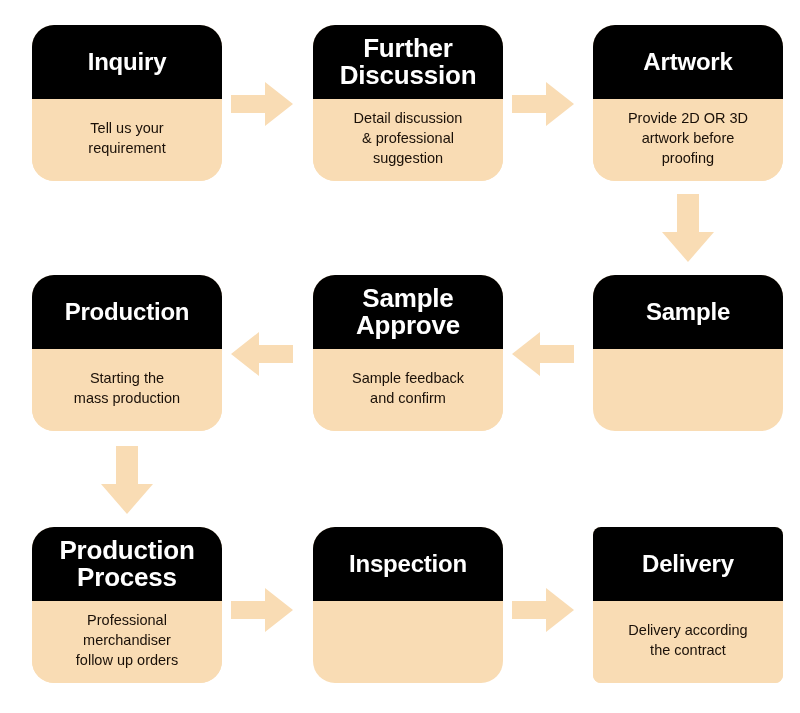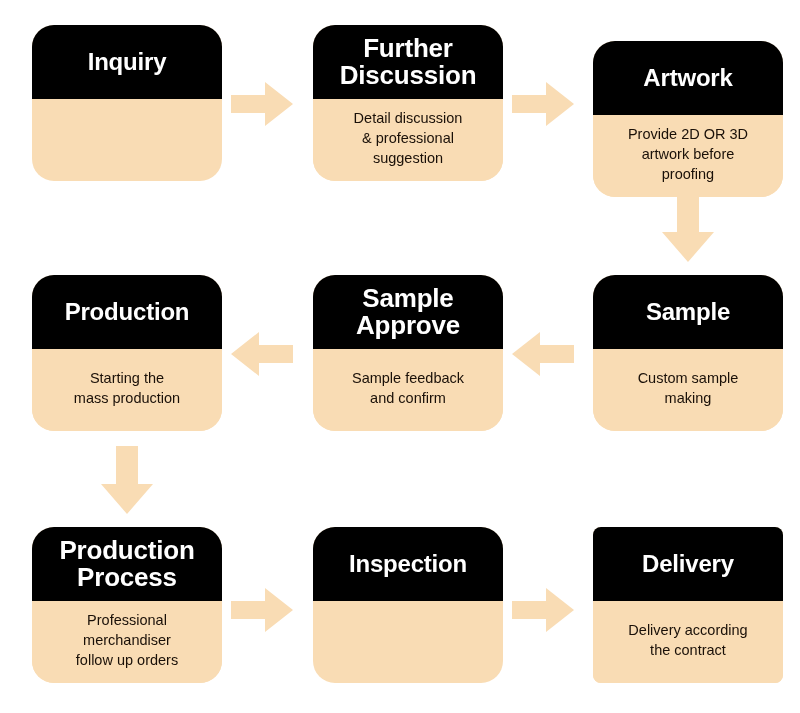--- a/index.html
+++ b/index.html
@@ -67,21 +67,21 @@
     color: #1a1008;
     font-size: 14.5px;
     line-height: 1.38;
     text-align: center;
     white-space: pre-line;
   }
 
   
   .pos-r1c1 { left: 32px;  top: 25px; }
   .pos-r1c2 { left: 313px; top: 25px; }
-  .pos-r1c3 { left: 593px; top: 25px; margin-top: 16px; }
+  .pos-r1c3 { left: 593px; top: 25px; }
   .pos-r2c1 { left: 32px;  top: 275px; }
   .pos-r2c2 { left: 313px; top: 275px; }
   .pos-r2c3 { left: 593px; top: 275px; }
   .pos-r3c1 { left: 32px;  top: 527px; }
   .pos-r3c2 { left: 313px; top: 527px; }
   .pos-r3c3 { left: 593px; top: 527px; border-radius: 8px; }
 
   
   .arrow {
     position: absolute;
@@ -90,20 +90,24 @@
 </style>
 </head>
 <body>
 
 <div id="flow-canvas">
 
   <div class="node pos-r1c1">
     <div class="node-header">
       <div class="node-title">Inquiry</div>
     </div>
+    <div class="node-body">
+      <div class="node-desc">Tell us your
+requirement</div>
+    </div>
   </div>
 
   <div class="arrow" style="left:231px; top:82px;">
     <svg width="62" height="44" viewBox="0 0 62 44" aria-hidden="true">
       <polygon points="0,13 34,13 34,0 62,22 34,44 34,31 0,31" fill="#f9dcb4"></polygon>
     </svg>
   </div>
 
   <div class="node pos-r1c2">
     <div class="node-header">
@@ -170,24 +174,20 @@
   <div class="arrow" style="left:512px; top:332px;">
     <svg width="62" height="44" viewBox="0 0 62 44" aria-hidden="true">
       <polygon points="62,13 28,13 28,0 0,22 28,44 28,31 62,31" fill="#f9dcb4"></polygon>
     </svg>
   </div>
 
   <div class="node pos-r2c3">
     <div class="node-header">
       <div class="node-title">Sample</div>
     </div>
-    <div class="node-body">
-      <div class="node-desc">Custom sample
-making</div>
-    </div>
   </div>
 
   <div class="arrow" style="left:101px; top:446px;">
     <svg width="52" height="68" viewBox="0 0 52 68" aria-hidden="true">
       <polygon points="15,0 37,0 37,38 52,38 26,68 0,38 15,38" fill="#f9dcb4"></polygon>
     </svg>
   </div>
 
   <div class="node pos-r3c1">
     <div class="node-header">

